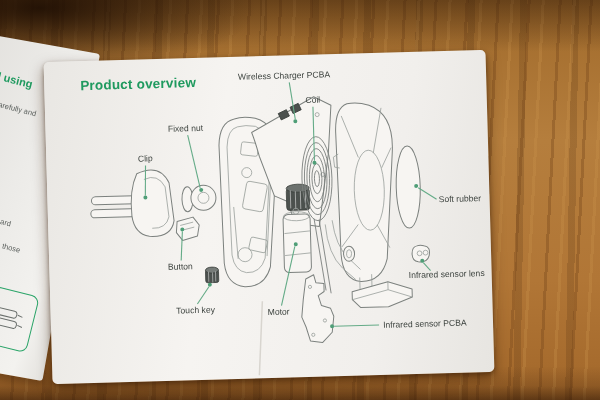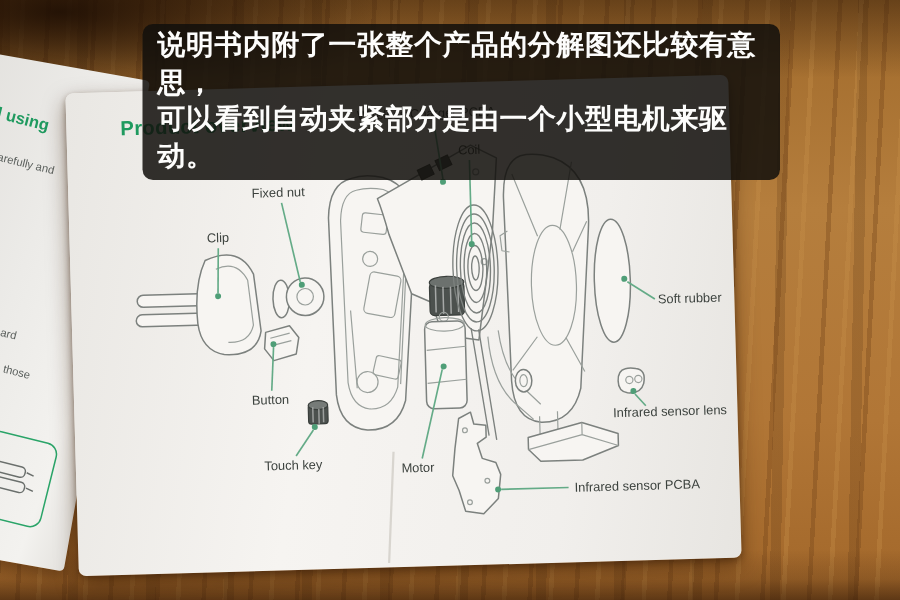--- a/index.html
+++ b/index.html
@@ -203,19 +203,15 @@
         <text class="lbl" x="391" y="151">Soft rubber</text>
         <text class="lbl" x="131" y="211" text-anchor="middle">Button</text>
         <text class="lbl" x="145" y="255" text-anchor="middle">Touch key</text>
         <text class="lbl" x="228" y="259" text-anchor="middle">Motor</text>
         <text class="lbl" x="359" y="226">Infrared sensor lens</text>
         <text class="lbl" x="332" y="275">Infrared sensor PCBA</text>
       </g>
     </svg>
   </div>
 
-  <div class="caption">
-    <div>说明书内附了一张整个产品的分解图还比较有意思，</div>
-    <div>可以看到自动夹紧部分是由一个小型电机来驱动。</div>
-  </div>
 
 
 </div>
 
 </body></html>

